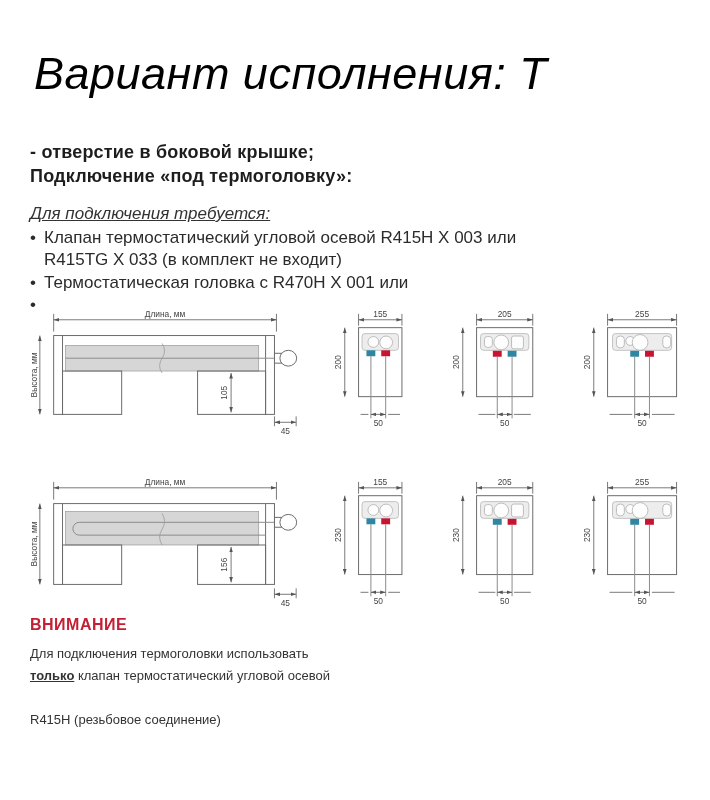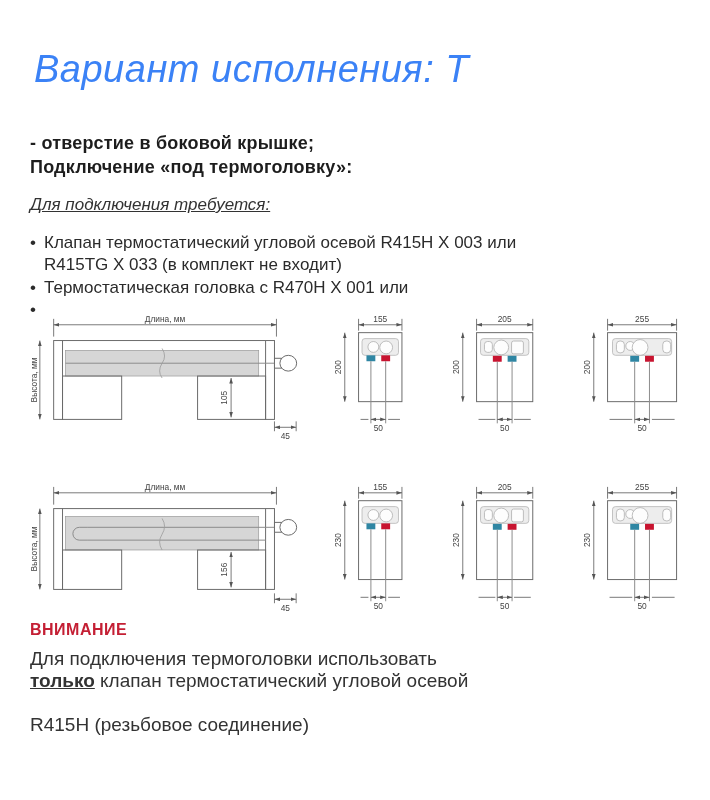--- a/index.html
+++ b/index.html
@@ -1,39 +1,39 @@
 <!DOCTYPE html>
 <html><head>
 <meta charset="utf-8">
 <style>
   html,body{margin:0;padding:0;background:#fff;}
   body{width:710px;height:800px;overflow:hidden;font-family:"Liberation Sans",sans-serif;color:#2e2e2e;}
   .page{padding:0 0 0 30px;position:relative;width:680px;}
-  .title{margin:48px 0 16px 4px;font-size:38px;font-style:italic;font-weight:400;color:#3b82f6;letter-spacing:.5px;}
+  .title{margin:48px 0 16px 4px;font-size:45px;font-style:italic;font-weight:400;color:#000000;letter-spacing:.5px;}
   .intro{margin-top:40px;font-size:18px;font-weight:bold;color:#1d1d1d;line-height:24px;letter-spacing:.2px;}
   .req{margin-top:15px;font-size:17px;color:#2b2b2b;line-height:22.5px;}
-  .req-heading{font-style:italic;text-decoration:underline;color:#333;margin-bottom:15px;}
+  .req-heading{font-style:italic;text-decoration:underline;color:#333;margin-bottom:1px;}
   .req-item{position:relative;padding-left:14px;}
   .req-item .marker{position:absolute;left:0;top:0;}
   .draw-row{display:flex;align-items:flex-start;gap:13px;}
   .row1{margin-top:15px;}
   .row2{margin-top:40px;}
   .cs-first{margin-left:18px;}
   svg{display:block;}
   svg text{font-family:"Liberation Sans",sans-serif;}
   .ln{fill:none;stroke:#6a6a6a;stroke-width:1;}
   .lnf{fill:#fff;stroke:#6a6a6a;stroke-width:1;}
   .pp{fill:none;stroke:#8a8a8a;stroke-width:1;}
   .dim{fill:none;stroke:#555;stroke-width:.8;}
   .dt{font-size:8.5px;fill:#444;}
   .vf{fill:#ededed;stroke:#b5b5b5;stroke-width:.8;}
   .vc{fill:#fdfdfd;stroke:#adadad;stroke-width:.8;}
   .brk{fill:none;stroke:#9a9a9a;stroke-width:.8;}
   .warn-heading{margin-top:5px;font-size:16px;font-weight:bold;color:#c41f34;letter-spacing:.5px;}
-  .warn-text{margin-top:9px;font-size:19px;color:#333;line-height:22px;width:440px;}
+  .warn-text{margin-top:9px;font-size:13px;color:#333;line-height:22px;width:440px;}
   .warn-text .u{text-decoration:underline;}
 </style>
 </head>
 <body>
 
 <svg width="0" height="0" style="position:absolute">
   <defs>
     <marker id="aE" viewBox="0 0 6 4" refX="6" refY="2" markerWidth="7" markerHeight="5" orient="auto">
         <path d="M0,0L6,2L0,4z" fill="#555"></path>
       </marker>

